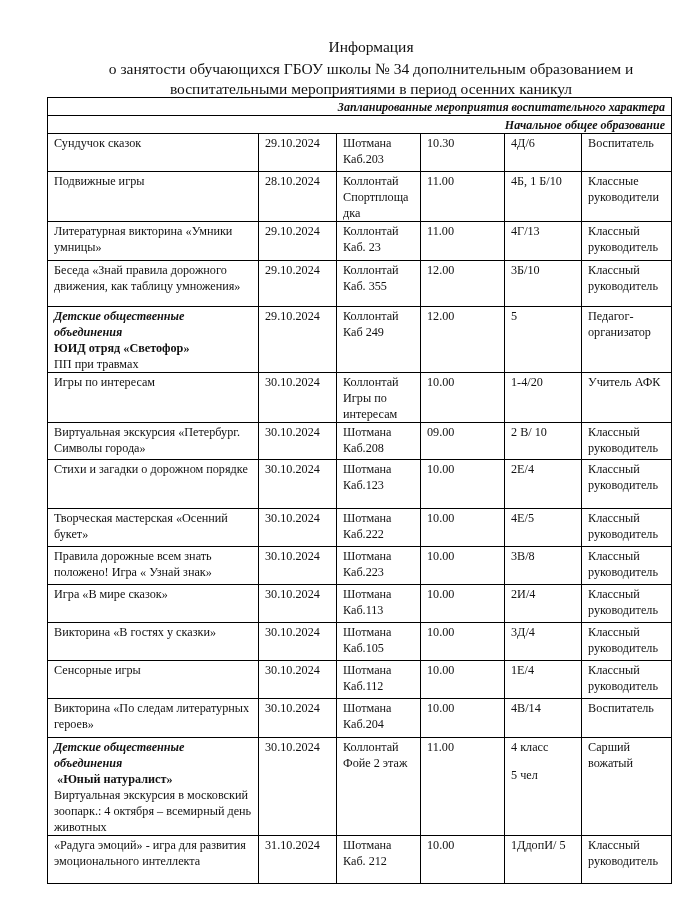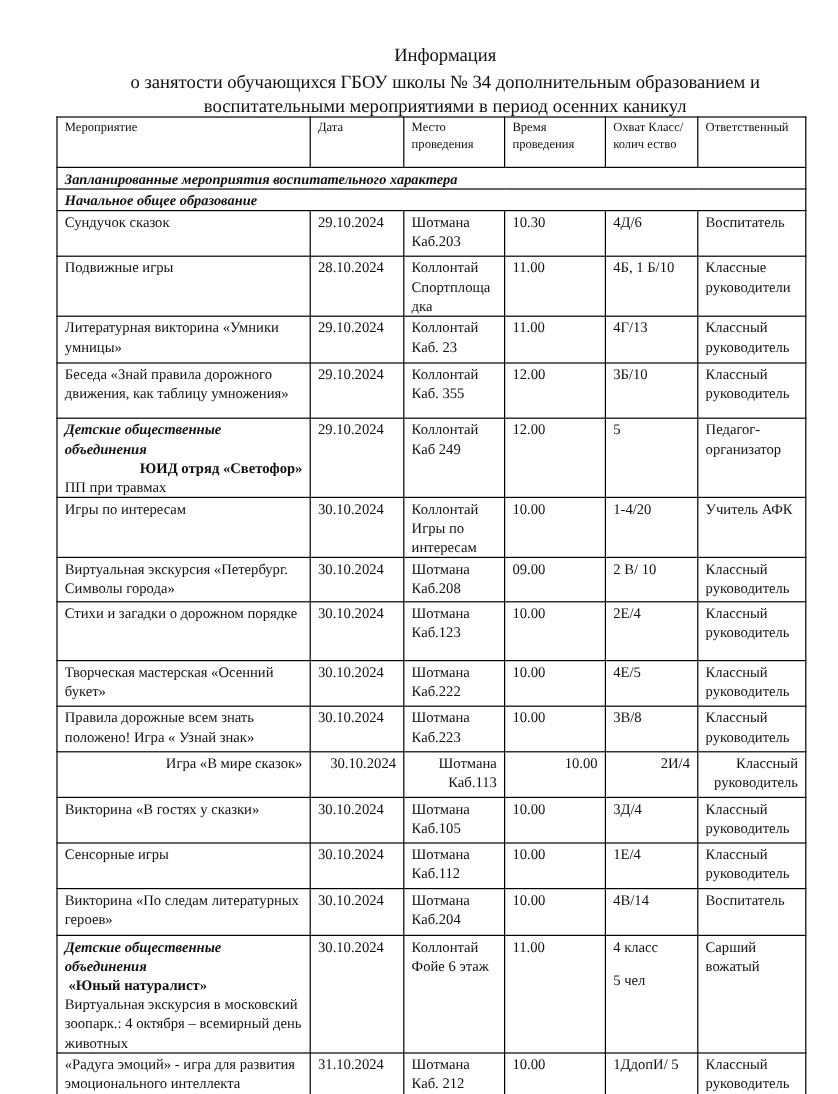--- a/index.html
+++ b/index.html
@@ -5,21 +5,21 @@
   html, body { margin: 0; padding: 0; background: #ffffff; }
   body { width: 698px; height: 912px; position: relative; overflow: hidden;
          font-family: "Liberation Serif", "DejaVu Serif", serif; color: #111; }
   .title { position: absolute; left: 0; width: 698px; text-align: center; font-size: 15.5px; line-height: 20px; }
   .t1 { top: 37px; left: 22px; }
   .t2 { top: 59px; left: 22px; }
   .t3 { top: 79px; left: 22px; }
   table { position: absolute; left: 47px; top: 97px; border-collapse: collapse; table-layout: fixed; width: 624px; }
   td { border: 1px solid #000; vertical-align: top; padding: 1px 6px 0 6px; font-size: 12.2px; line-height: 16px; overflow: hidden; }
   td.hdr { font-size: 10.5px; line-height: 14px; padding-top: 2px; }
-  td.sec { font-style: italic; font-weight: bold; font-size: 12px; padding-top: 1px; }
+  td.sec { font-style: italic; font-weight: bold; font-size: 12px; padding-top: 1px; text-align: right; }
   .it { font-style: italic; font-weight: bold; }
   .bd { font-weight: bold; }
   .sp { display: block; margin-top: 12px; }
 </style>
 </head>
 <body>
 
 <div class="title t1">Информация</div>
 <div class="title t2">о занятости обучающихся ГБОУ школы № 34 дополнительным образованием и</div>
 <div class="title t3">воспитательными мероприятиями в период осенних каникул</div>
@@ -27,28 +27,20 @@
 <table>
   <colgroup>
     <col style="width:211px">
       <col style="width:78px">
       <col style="width:84px">
     <col style="width:84px">
       <col style="width:77px">
       <col style="width:90px">
   </colgroup>
   <tbody id="tbody">
-    <tr style="height:42px">
-      <td class="hdr">Мероприятие</td>
-      <td class="hdr">Дата</td>
-      <td class="hdr">Место проведения</td>
-      <td class="hdr">Время проведения</td>
-      <td class="hdr">Охват Класс/колич ество</td>
-      <td class="hdr">Ответственный</td>
-    </tr>
     <tr style="height:18px">
       <td class="sec" colspan="6">Запланированные мероприятия воспитательного характера</td>
     </tr>
     <tr style="height:17px">
       <td class="sec" colspan="6">Начальное общее образование</td>
     </tr>
   <tr style="height: 38px;">
         <td>
           <div>Сундучок сказок</div>
         </td>
@@ -92,21 +84,21 @@
         <td>Коллонтай Каб. 355</td>
         <td>12.00</td>
         <td>
           <div>3Б/10</div>
         </td>
         <td>Классный руководитель</td>
       </tr>
       <tr style="height: 61px;">
         <td>
           <div class="it">Детские общественные объединения</div>
-          <div class="bd" style="white-space: pre; text-align: right;">ЮИД отряд «Светофор»</div>
+          <div class="bd" style="white-space: pre;">ЮИД отряд «Светофор»</div>
           <div>ПП при травмах</div>
         </td>
         <td>29.10.2024</td>
         <td>Коллонтай Каб 249</td>
         <td>12.00</td>
         <td>
           <div>5</div>
         </td>
         <td>Педагог-организатор</td>
       </tr>
@@ -163,21 +155,21 @@
           <div>Правила дорожные всем знать положено! Игра « Узнай знак»</div>
         </td>
         <td>30.10.2024</td>
         <td>Шотмана Каб.223</td>
         <td>10.00</td>
         <td>
           <div>3В/8</div>
         </td>
         <td>Классный руководитель</td>
       </tr>
-      <tr style="height: 38px; text-align: right;">
+      <tr style="height: 38px;">
         <td>
           <div>Игра «В мире сказок»</div>
         </td>
         <td>30.10.2024</td>
         <td>Шотмана Каб.113</td>
         <td>10.00</td>
         <td>
           <div>2И/4</div>
         </td>
         <td>Классный руководитель</td>
@@ -218,21 +210,21 @@
         </td>
         <td>Воспитатель</td>
       </tr>
       <tr style="height: 90px;">
         <td>
           <div class="it">Детские общественные объединения</div>
           <div class="bd" style="white-space: pre;"> «Юный натуралист»</div>
           <div>Виртуальная экскурсия в московский зоопарк.: 4 октября – всемирный день животных</div>
         </td>
         <td>30.10.2024</td>
-        <td>Коллонтай Фойе 6 этаж</td>
+        <td>Коллонтай Фойе 2 этаж</td>
         <td>11.00</td>
         <td>
           <div>4 класс</div>
           <div class="sp">5 чел</div>
         </td>
         <td>Сарший вожатый</td>
       </tr>
       <tr style="height: 48px;">
         <td>
           <div>«Радуга эмоций» -  игра для развития эмоционального интеллекта</div>

